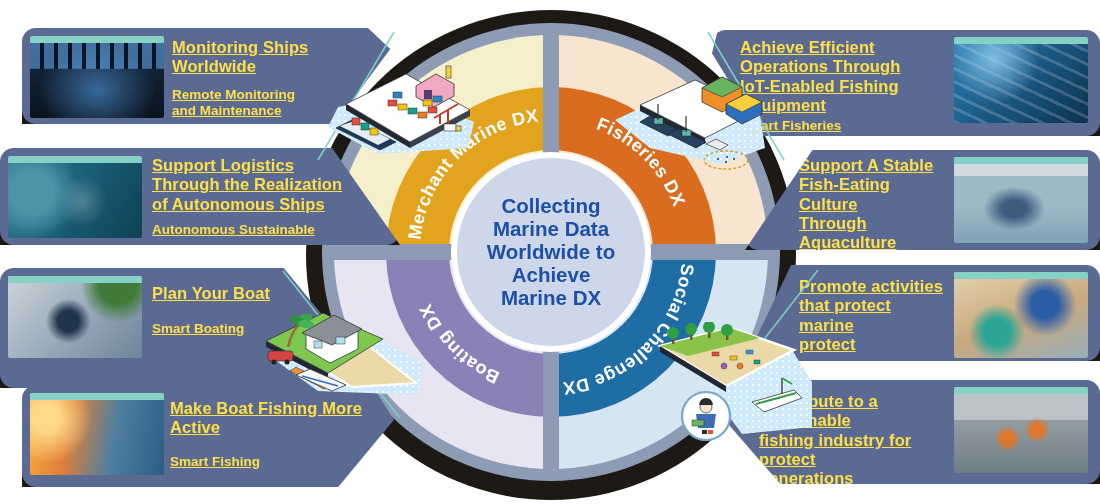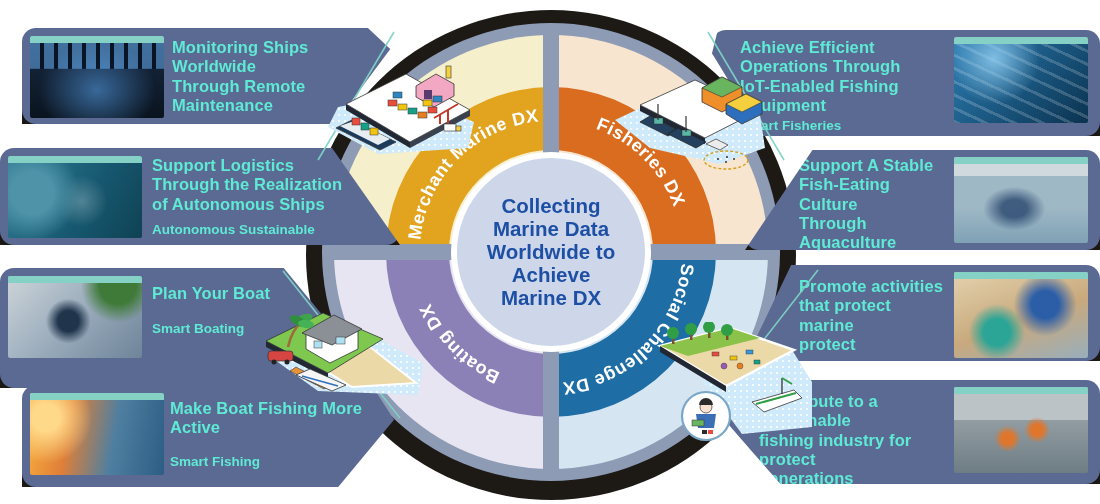--- a/index.html
+++ b/index.html
@@ -19,21 +19,21 @@
   .p4{left:22px;top:385px;width:372px;height:102px;clip-path:polygon(0 0,94% 0,100% 34%,85% 100%,0 100%);}
   .p5{left:712px;top:30px;width:388px;height:106px;clip-path:polygon(1.5% 0,100% 0,100% 100%,13% 100%,0 22%);}
   .p6{left:745px;top:150px;width:355px;height:100px;clip-path:polygon(19% 0,100% 0,100% 100%,0 100%);}
   .p7{left:745px;top:265px;width:355px;height:96px;clip-path:polygon(13% 0,100% 0,100% 100%,0 100%);}
   .p8{left:715px;top:380px;width:385px;height:104px;clip-path:polygon(5% 0,100% 0,100% 100%,17% 100%,0 28%);}
 
   .photo{position:absolute;left:8px;top:8px;width:134px;height:82px;overflow:hidden;border-radius:2px;}
   .photo .pbar{position:absolute;left:0;top:0;width:100%;height:7px;background:#85d1c5;}
   .panel.right .photo{left:auto;right:12px;width:134px;height:86px;top:7px;}
 
-  .ptxt{position:absolute;color:#5eead4;}
+  .ptxt{position:absolute;color:#fde047;text-decoration:underline;}
   .p1 .ptxt{left:150px;top:10px;right:6px;}
   .p2 .ptxt{left:152px;top:8px;right:30px;}
   .p3 .ptxt{left:152px;top:16px;right:30px;}
   .p4 .ptxt{left:148px;top:14px;right:30px;}
   .p5 .ptxt{left:28px;top:8px;right:150px;}
   .p6 .ptxt{left:54px;top:6px;right:150px;}
   .p7 .ptxt{left:54px;top:12px;right:150px;}
   .p8 .ptxt{left:44px;top:12px;right:156px;}
   .ptitle{font-size:16.5px;font-weight:700;line-height:1.17;letter-spacing:.1px;}
   .ptitle span{display:block;}
@@ -127,21 +127,20 @@
     <text class="center-line" x="551" y="305" fill="#1d4fa5">Marine DX</text>
   </svg>
 
   <div class="panel p1">
     <div class="photo ph-control">
         <div class="pbar"></div>
       </div>
     <div class="ptxt">
       <div class="ptitle">
           <span>Monitoring Ships Worldwide</span>
-          <span>Through Remote Maintenance</span>
         </div>
       <div class="ptag">
           <span>Remote Monitoring</span>
           <span>and Maintenance</span>
         </div>
     </div>
   </div>
 
   <div class="panel p2">
     <div class="photo ph-autonomous">

